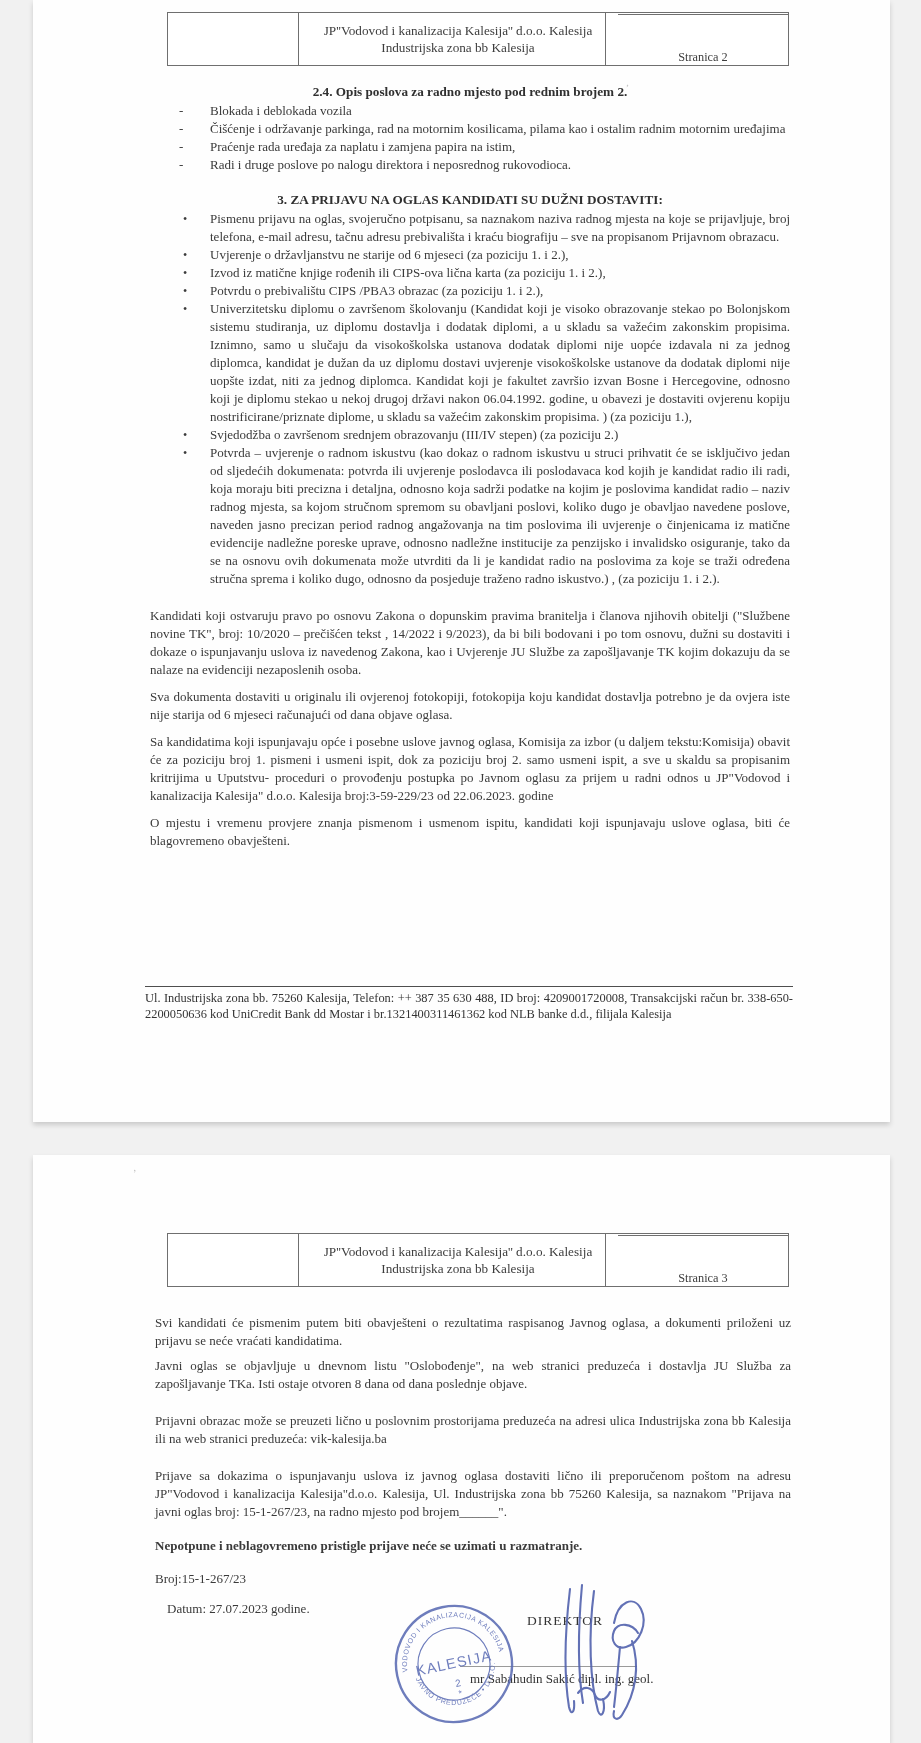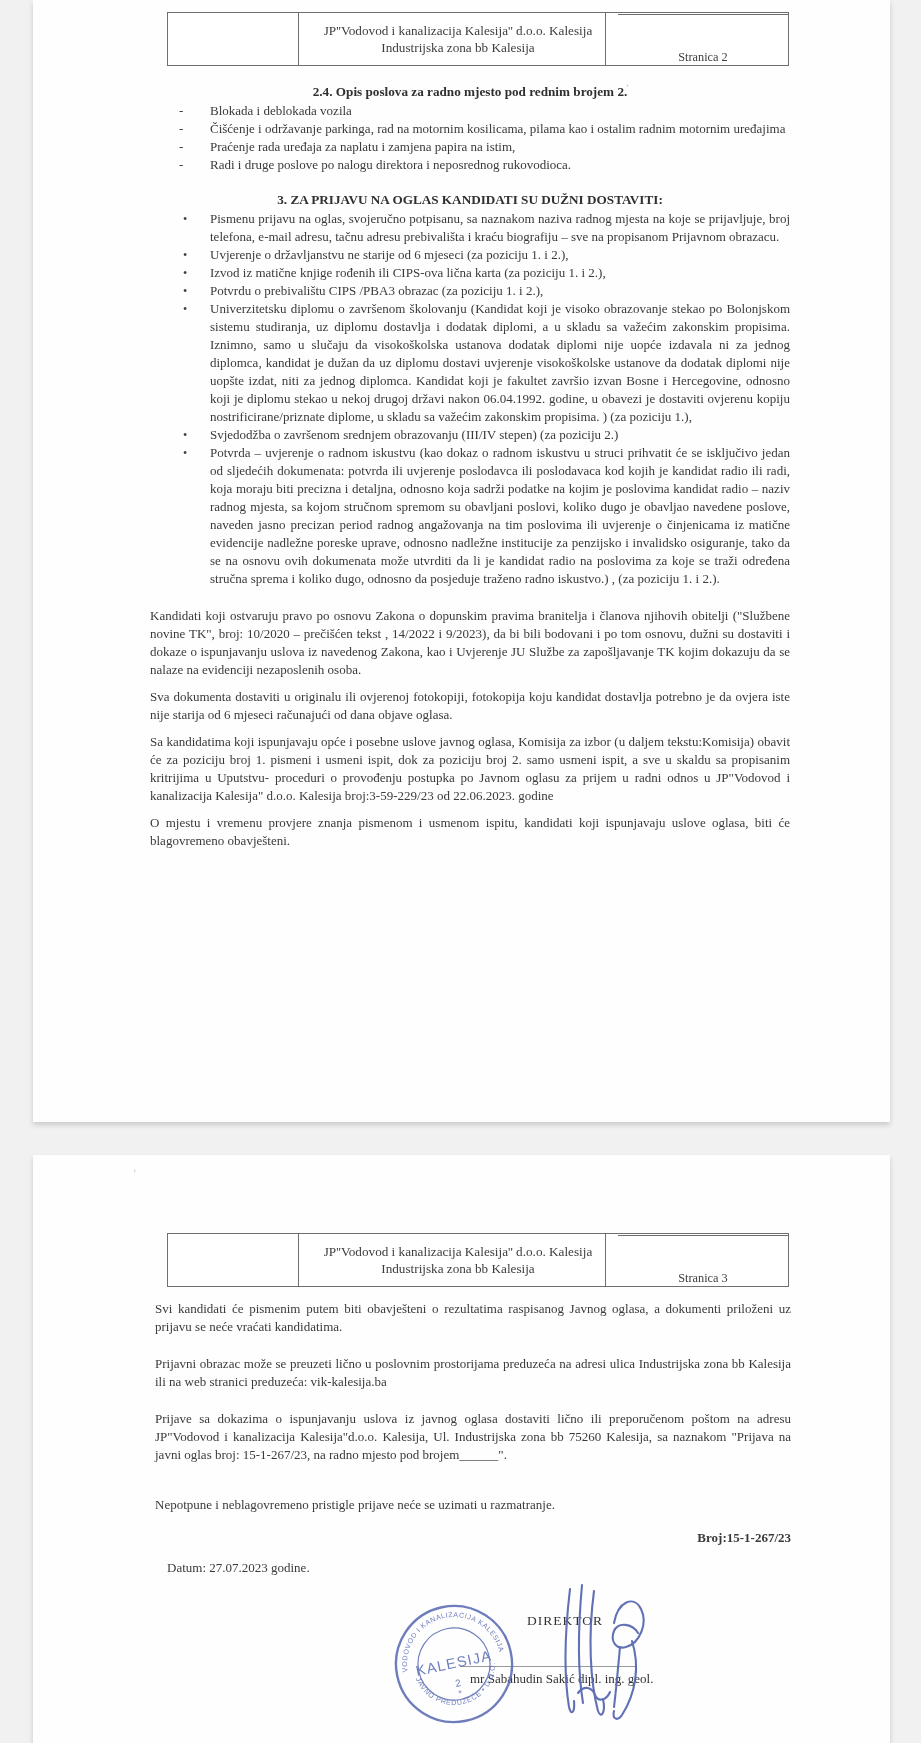--- a/index.html
+++ b/index.html
@@ -39,29 +39,29 @@
   .h3{margin:17px 0 0 0;}
 
   .doc-list{margin:1px 0 0 0;padding:0;list-style:none;}
   .doc-list li{position:relative;padding-left:60px;margin:0;}
   .doc-list .marker{position:absolute;left:29px;top:0;}
   .bullet-list .marker{left:33px;font-size:12px;}
 
   .para{margin:9px 0 0 0;}
   .p3-para{margin:12px 0 0 0;}
   .gap-lg{margin-top:19px;}
-  .gap-md{margin-top:32px;}
+  .gap-md{margin-top:16px;font-weight:bold;}
 
   .p2-footer{
     position:absolute;top:986px;left:112px;width:648px;
     border-top:1.5px solid #4e4e4e;padding-top:4px;
     font-size:12.4px;line-height:15.5px;text-align:justify;color:#333;
   }
 
-  .ref-line{margin:15px 0 0 0;text-align:right;font-weight:bold;}
+  .ref-line{margin:15px 0 0 0;text-align:left;}
   .date-line{margin:12px;text-align:left;}
 
   
   .sig-title{
     position:absolute;left:494px;top:458px;font-size:13.5px;letter-spacing:1px;color:#333;
   }
   .sig-line{position:absolute;left:427px;top:511px;width:177px;border-top:1px solid #9a9a9a;}
   .sig-name{position:absolute;left:437px;top:516px;font-size:13px;color:#333;white-space:nowrap;}
   .stamp-wrap{position:absolute;left:358px;top:446px;width:126px;height:126px;transform:rotate(-12deg);opacity:0.88;}
   .signature-wrap{position:absolute;left:515px;top:426px;width:105px;height:145px;opacity:0.9;}
@@ -110,40 +110,42 @@
       <li><span class="marker">•</span><span>Svjedodžba o završenom srednjem obrazovanju (III/IV stepen) (za poziciju 2.)</span></li>
       <li><span class="marker">•</span><span>Potvrda – uvjerenje o radnom iskustvu (kao dokaz o radnom iskustvu u struci prihvatit će se isključivo jedan od sljedećih dokumenata: potvrda ili uvjerenje poslodavca ili poslodavaca kod kojih je kandidat radio ili radi, koja moraju biti precizna i detaljna, odnosno koja sadrži podatke na kojim je poslovima kandidat radio – naziv radnog mjesta, sa kojom stručnom spremom su obavljani poslovi, koliko dugo je obavljao navedene poslove, naveden jasno precizan period radnog angažovanja na tim poslovima ili uvjerenje o činjenicama iz matične evidencije nadležne poreske uprave, odnosno nadležne institucije za penzijsko i invalidsko osiguranje, tako da se na osnovu ovih dokumenata može utvrditi da li je kandidat radio na poslovima za koje se traži određena stručna sprema i koliko dugo, odnosno da posjeduje traženo radno iskustvo.) , (za poziciju 1. i 2.).</span></li>
     </ul>
 
     <p class="para gap-lg">Kandidati koji ostvaruju pravo po osnovu Zakona o dopunskim pravima branitelja i članova njihovih obitelji ("Službene novine TK", broj: 10/2020 – prečišćen tekst , 14/2022 i 9/2023), da bi bili bodovani i po tom osnovu, dužni su dostaviti i dokaze o ispunjavanju uslova iz navedenog Zakona, kao i Uvjerenje JU Službe za zapošljavanje TK kojim dokazuju da se nalaze na evidenciji nezaposlenih osoba.</p>
     <p class="para">Sva dokumenta dostaviti u originalu ili ovjerenoj fotokopiji, fotokopija koju kandidat dostavlja potrebno je da ovjera iste nije starija od 6 mjeseci računajući od dana objave oglasa.</p>
     <p class="para">Sa kandidatima koji ispunjavaju opće i posebne uslove javnog oglasa, Komisija za izbor (u daljem tekstu:Komisija) obavit će za poziciju broj 1. pismeni i usmeni ispit, dok za poziciju broj 2. samo usmeni ispit, a sve  u skaldu sa propisanim kritrijima u Uputstvu- proceduri o provođenju postupka po Javnom oglasu za prijem u radni odnos u JP"Vodovod i kanalizacija Kalesija" d.o.o. Kalesija broj:3-59-229/23 od 22.06.2023. godine</p>
     <p class="para">O mjestu i vremenu provjere znanja pismenom i usmenom ispitu, kandidati koji ispunjavaju uslove oglasa, biti će blagovremeno obavješteni.</p>
   </div>
 
+  <div class="p2-footer">Ul. Industrijska zona bb. 75260 Kalesija, Telefon: ++ 387 35 630 488, ID broj: 4209001720008, Transakcijski račun br. 338-650-2200050636 kod UniCredit Bank dd Mostar i br.1321400311461362 kod NLB banke d.d., filijala Kalesija</div>
 </div>
 
 <div class="page page-3">
 
   <span class="stray-mark mark-p3">’</span>
 
   <div class="hdr-table" style="margin-top:78px;">
     <div class="hdr-left"></div>
     <div class="hdr-center">
       <div>JP''Vodovod i kanalizacija Kalesija'' d.o.o. Kalesija</div>
       <div>Industrijska zona bb Kalesija</div>
     </div>
     <div class="hdr-right">
       <div class="hdr-right-top"></div>
       <div class="hdr-right-bottom">Stranica 3</div>
     </div>
   </div>
 
   <div class="p3-bodyblock">
-    <p class="p3-para" style="margin-top:13px;">Svi kandidati će pismenim putem biti obavješteni o rezultatima raspisanog Javnog oglasa, a dokumenti priloženi uz prijavu se neće vraćati kandidatima.</p>
+    <p class="p3-para" style="margin-top:27px;">Svi kandidati će pismenim putem biti obavješteni o rezultatima raspisanog Javnog oglasa, a dokumenti priloženi uz prijavu se neće vraćati kandidatima.</p>
+    <p class="p3-para" style="margin-top:7px;">Javni oglas  se objavljuje u dnevnom listu "Oslobođenje", na web stranici preduzeća i dostavlja JU Služba za zapošljavanje TKa. Isti ostaje otvoren 8 dana od dana poslednje objave.</p>
     <p class="p3-para gap-lg">Prijavni obrazac može se preuzeti lično u poslovnim prostorijama preduzeća na adresi ulica Industrijska zona bb Kalesija ili na web stranici preduzeća: vik-kalesija.ba</p>
     <p class="p3-para gap-lg">Prijave sa dokazima o ispunjavanju uslova iz javnog oglasa dostaviti lično ili preporučenom poštom na adresu JP"Vodovod i kanalizacija Kalesija"d.o.o. Kalesija, Ul. Industrijska zona bb 75260 Kalesija, sa naznakom "Prijava na javni oglas broj: 15-1-267/23, na radno mjesto pod brojem______".</p>
     <p class="p3-para gap-md">Nepotpune i neblagovremeno pristigle prijave neće se uzimati u razmatranje.</p>
 
     <p class="p3-para ref-line">Broj:15-1-267/23</p>
     <p class="p3-para date-line">Datum: 27.07.2023 godine.</p>
   </div>
 
   <div class="sig-title">DIREKTOR</div>
   <div class="sig-line"></div>

